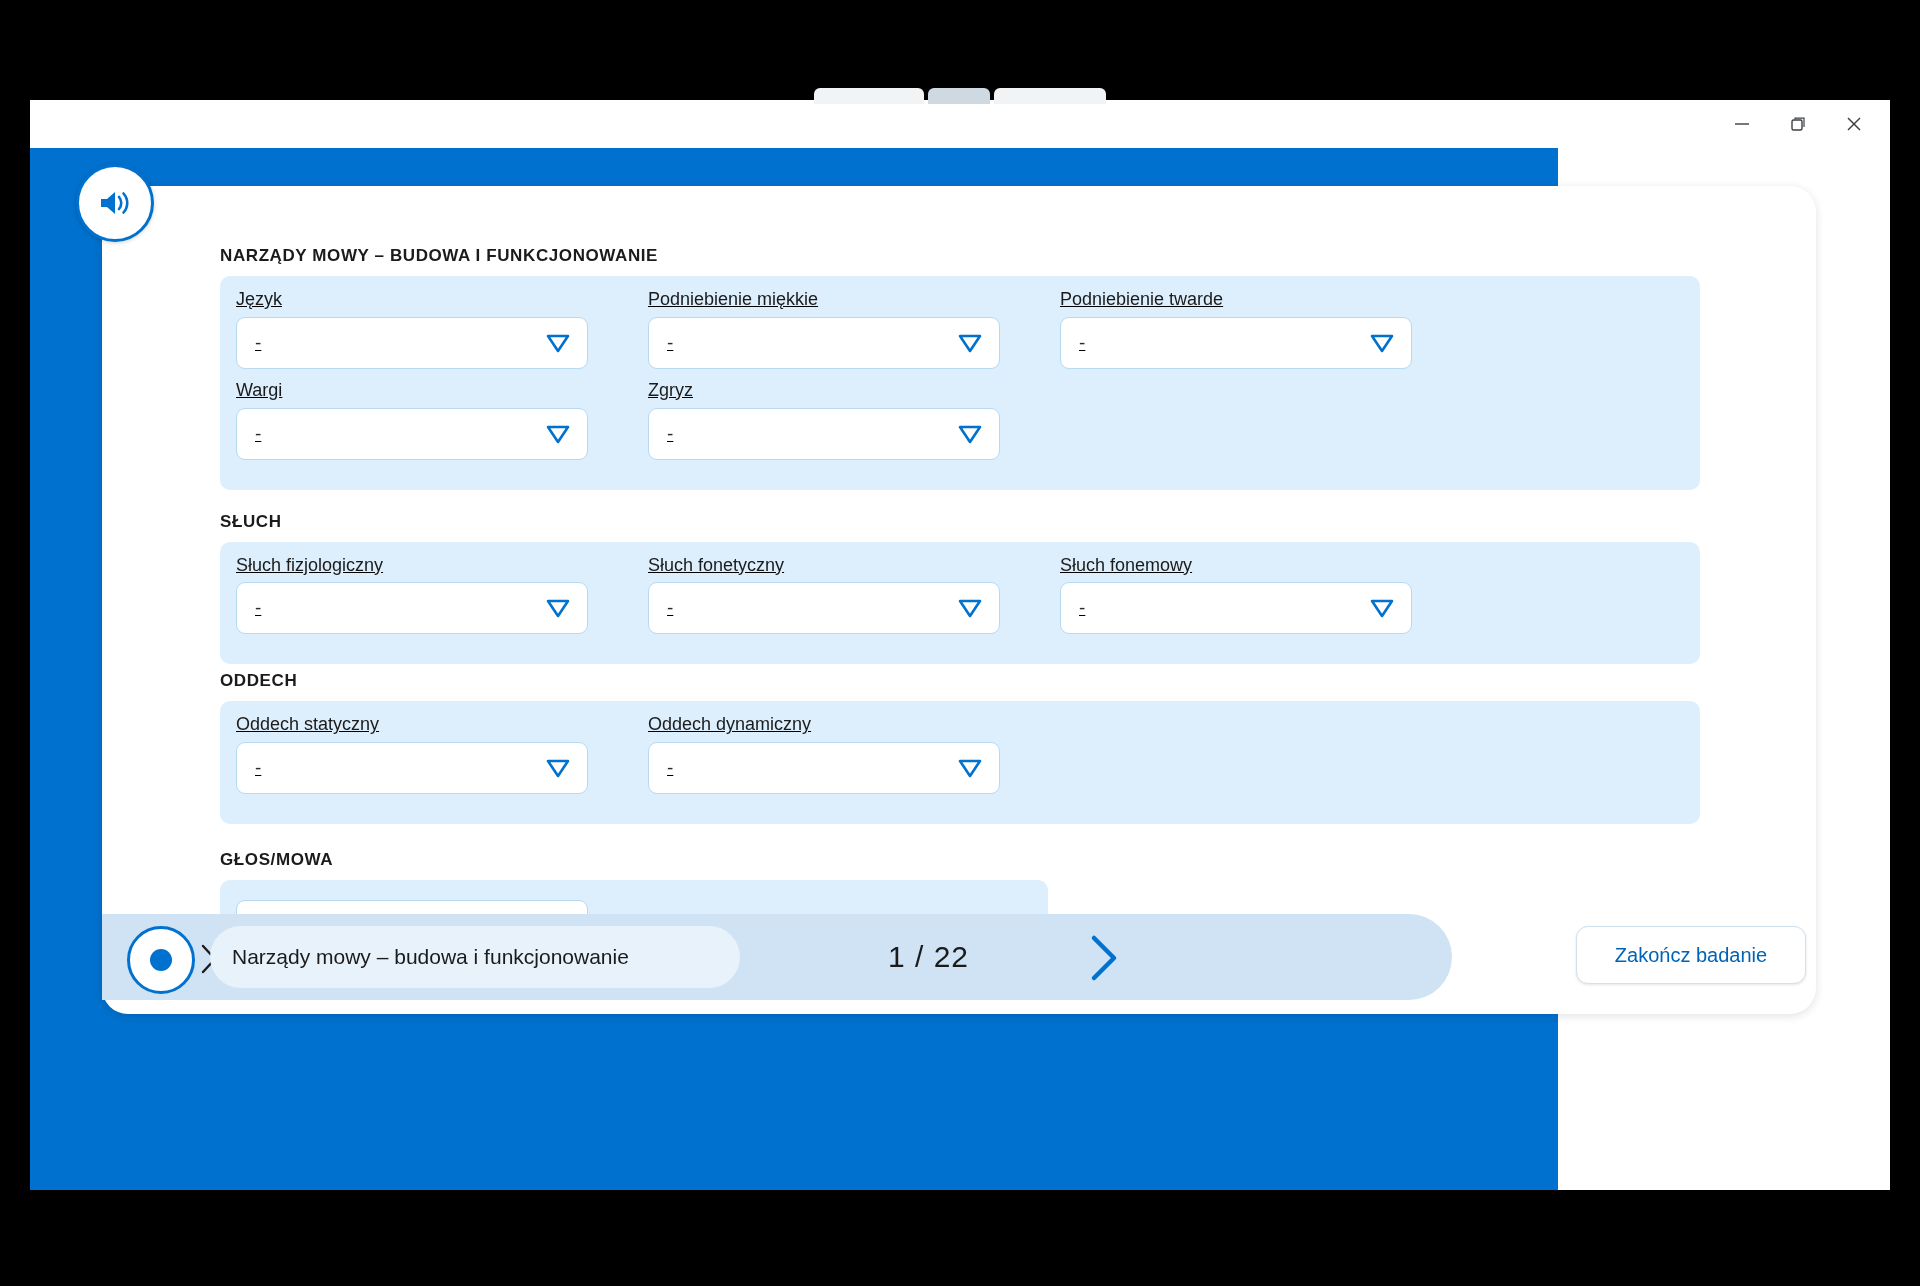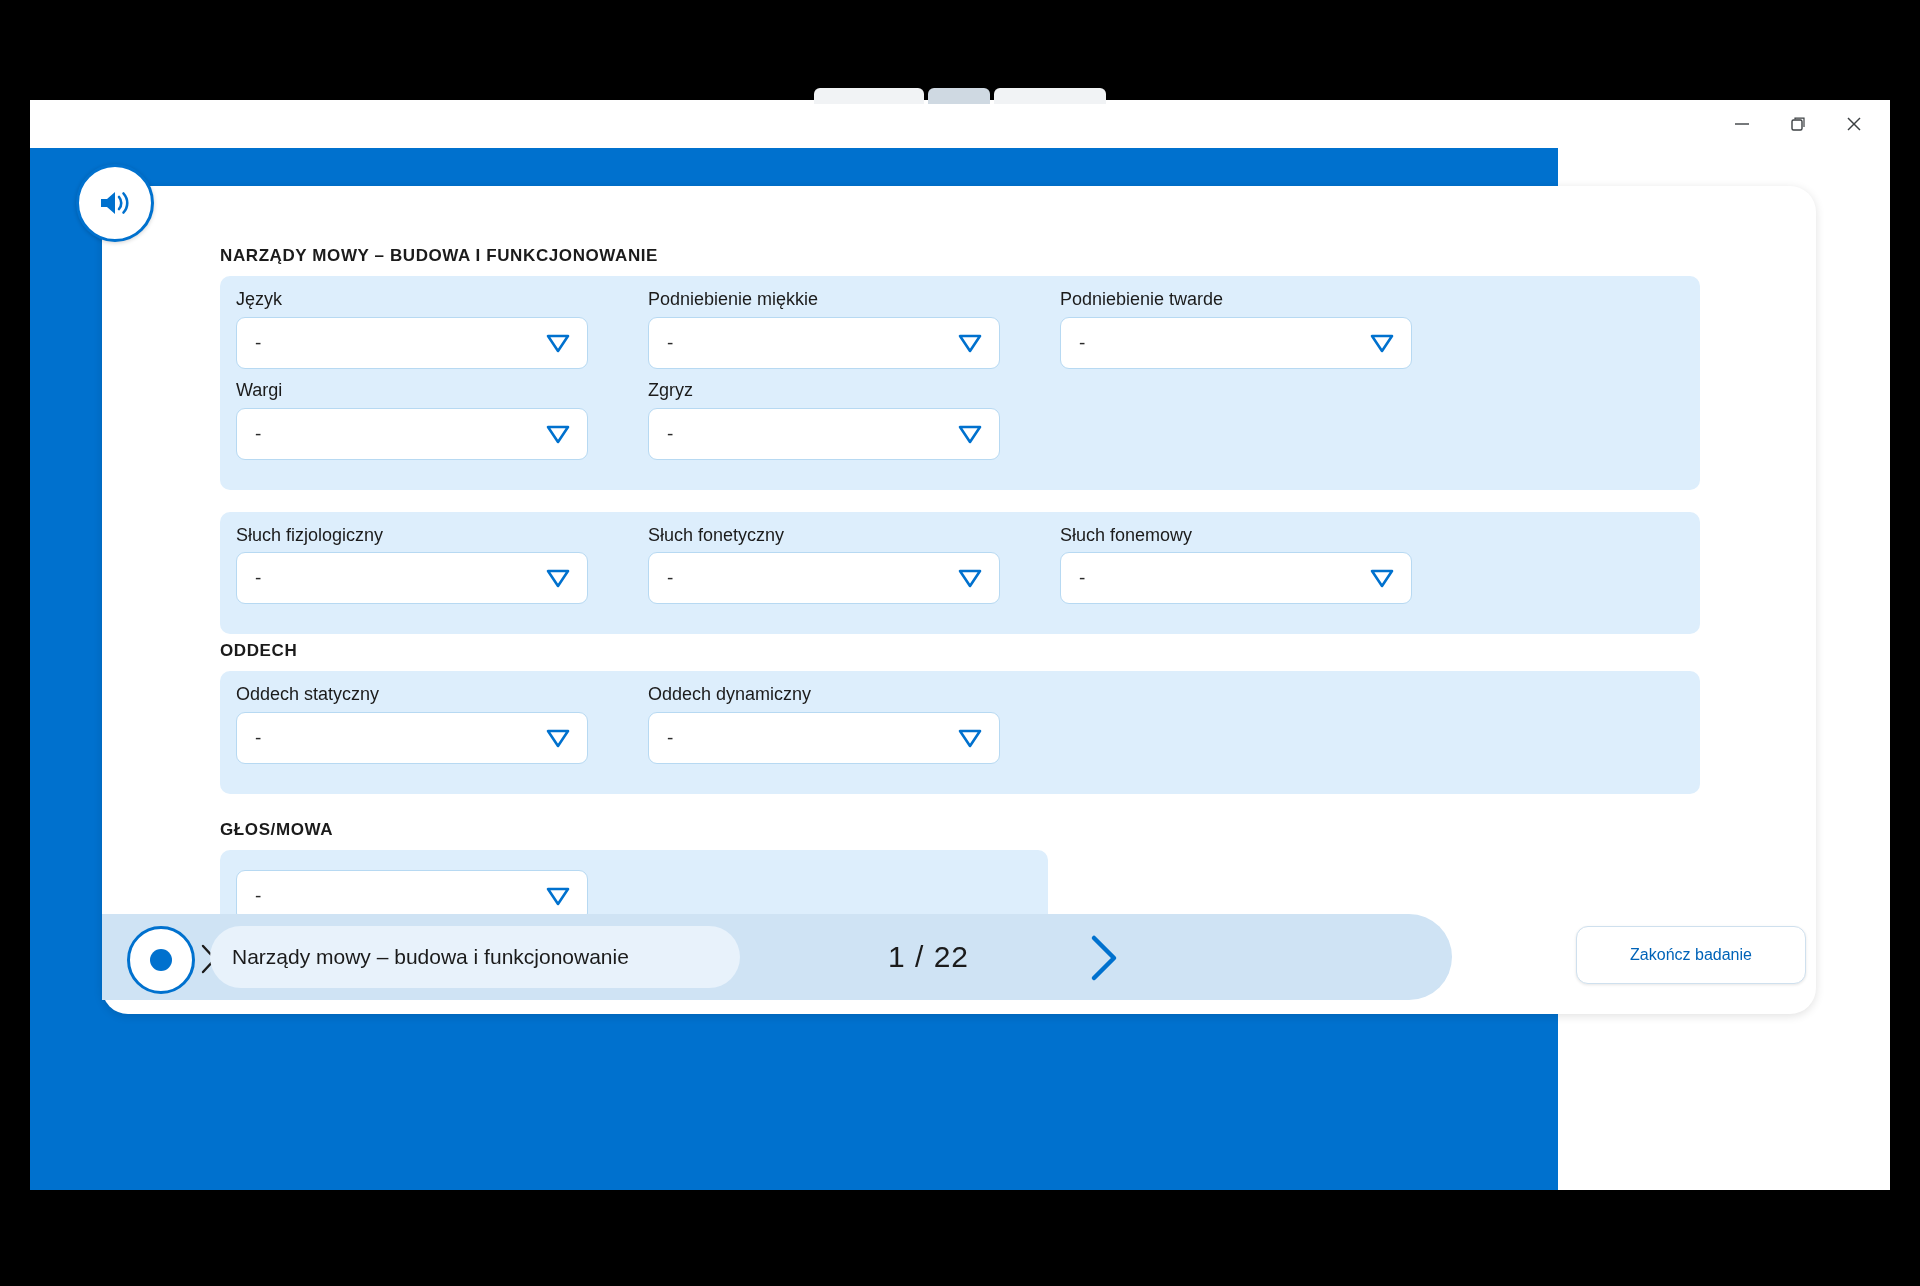--- a/index.html
+++ b/index.html
@@ -112,20 +112,21 @@
     color: #1b1b1b;
     margin: 0 0 10px 0;
   }
 
   .panel {
     background: #ddeefc;
     border-radius: 10px;
     padding: 14px 16px 18px 16px;
     display: flex;
     flex-wrap: wrap;
+    text-decoration: underline;
   }
 
   .field {
     width: 352px;
     margin-right: 60px;
     margin-bottom: 12px;
   }
   .field:nth-child(3n) { margin-right: 0; }
 
   .field-label {
@@ -243,21 +244,21 @@
     top: 22px;
     height: 56px;
     min-width: 228px;
     background: #ffffff;
     border: 1.5px solid #cfe0ee;
     border-radius: 12px;
     display: flex;
     align-items: center;
     justify-content: center;
     color: #0063b8;
-    font-size: 16px;
+    font-size: 20px;
     box-shadow: 0 1px 3px rgba(0,0,0,.10);
   }
 </style>
 </head>
 <body>
 
 <div class="screen">
   <div class="stage">
 
     <div class="titlebar">
@@ -360,20 +361,21 @@
                         <path d="M3 4 H23 L13 19 Z" fill="none" stroke="#0071ce" stroke-width="2.6" stroke-linejoin="round"></path>
                       </svg>
                   </span>
                 </div>
               </div>
 
             </div>
           </div>
 
           <div style="margin-top:22px;">
+            <div class="section-title">SŁUCH</div>
             <div class="panel">
 
               <div class="field">
                 <div class="field-label">Słuch fizjologiczny</div>
                 <div class="select">
                   <span>-</span>
                   <span class="chev">
                     <svg width="26" height="22" viewBox="0 0 26 22">
                         <path d="M3 4 H23 L13 19 Z" fill="none" stroke="#0071ce" stroke-width="2.6" stroke-linejoin="round"></path>
                       </svg>

